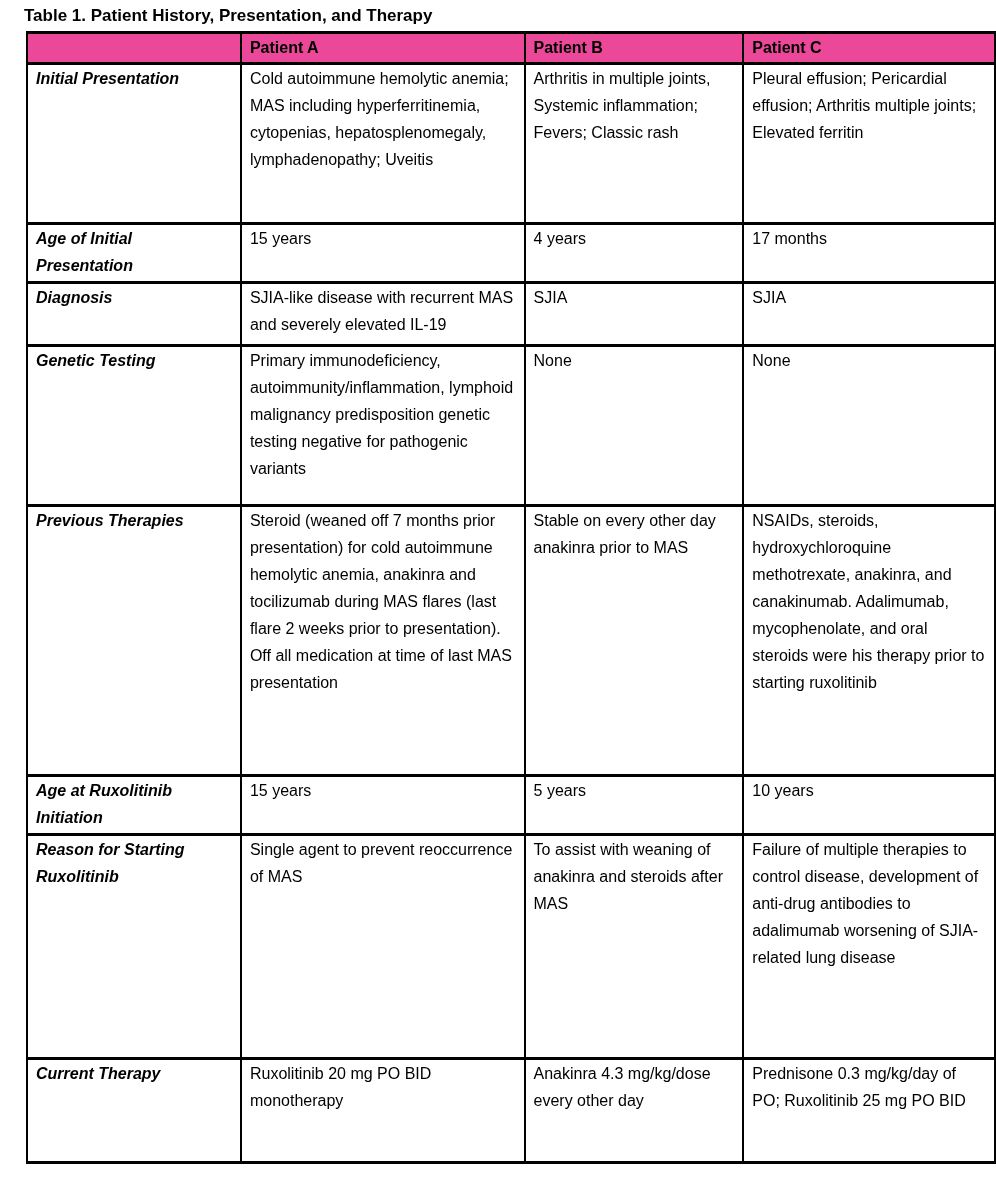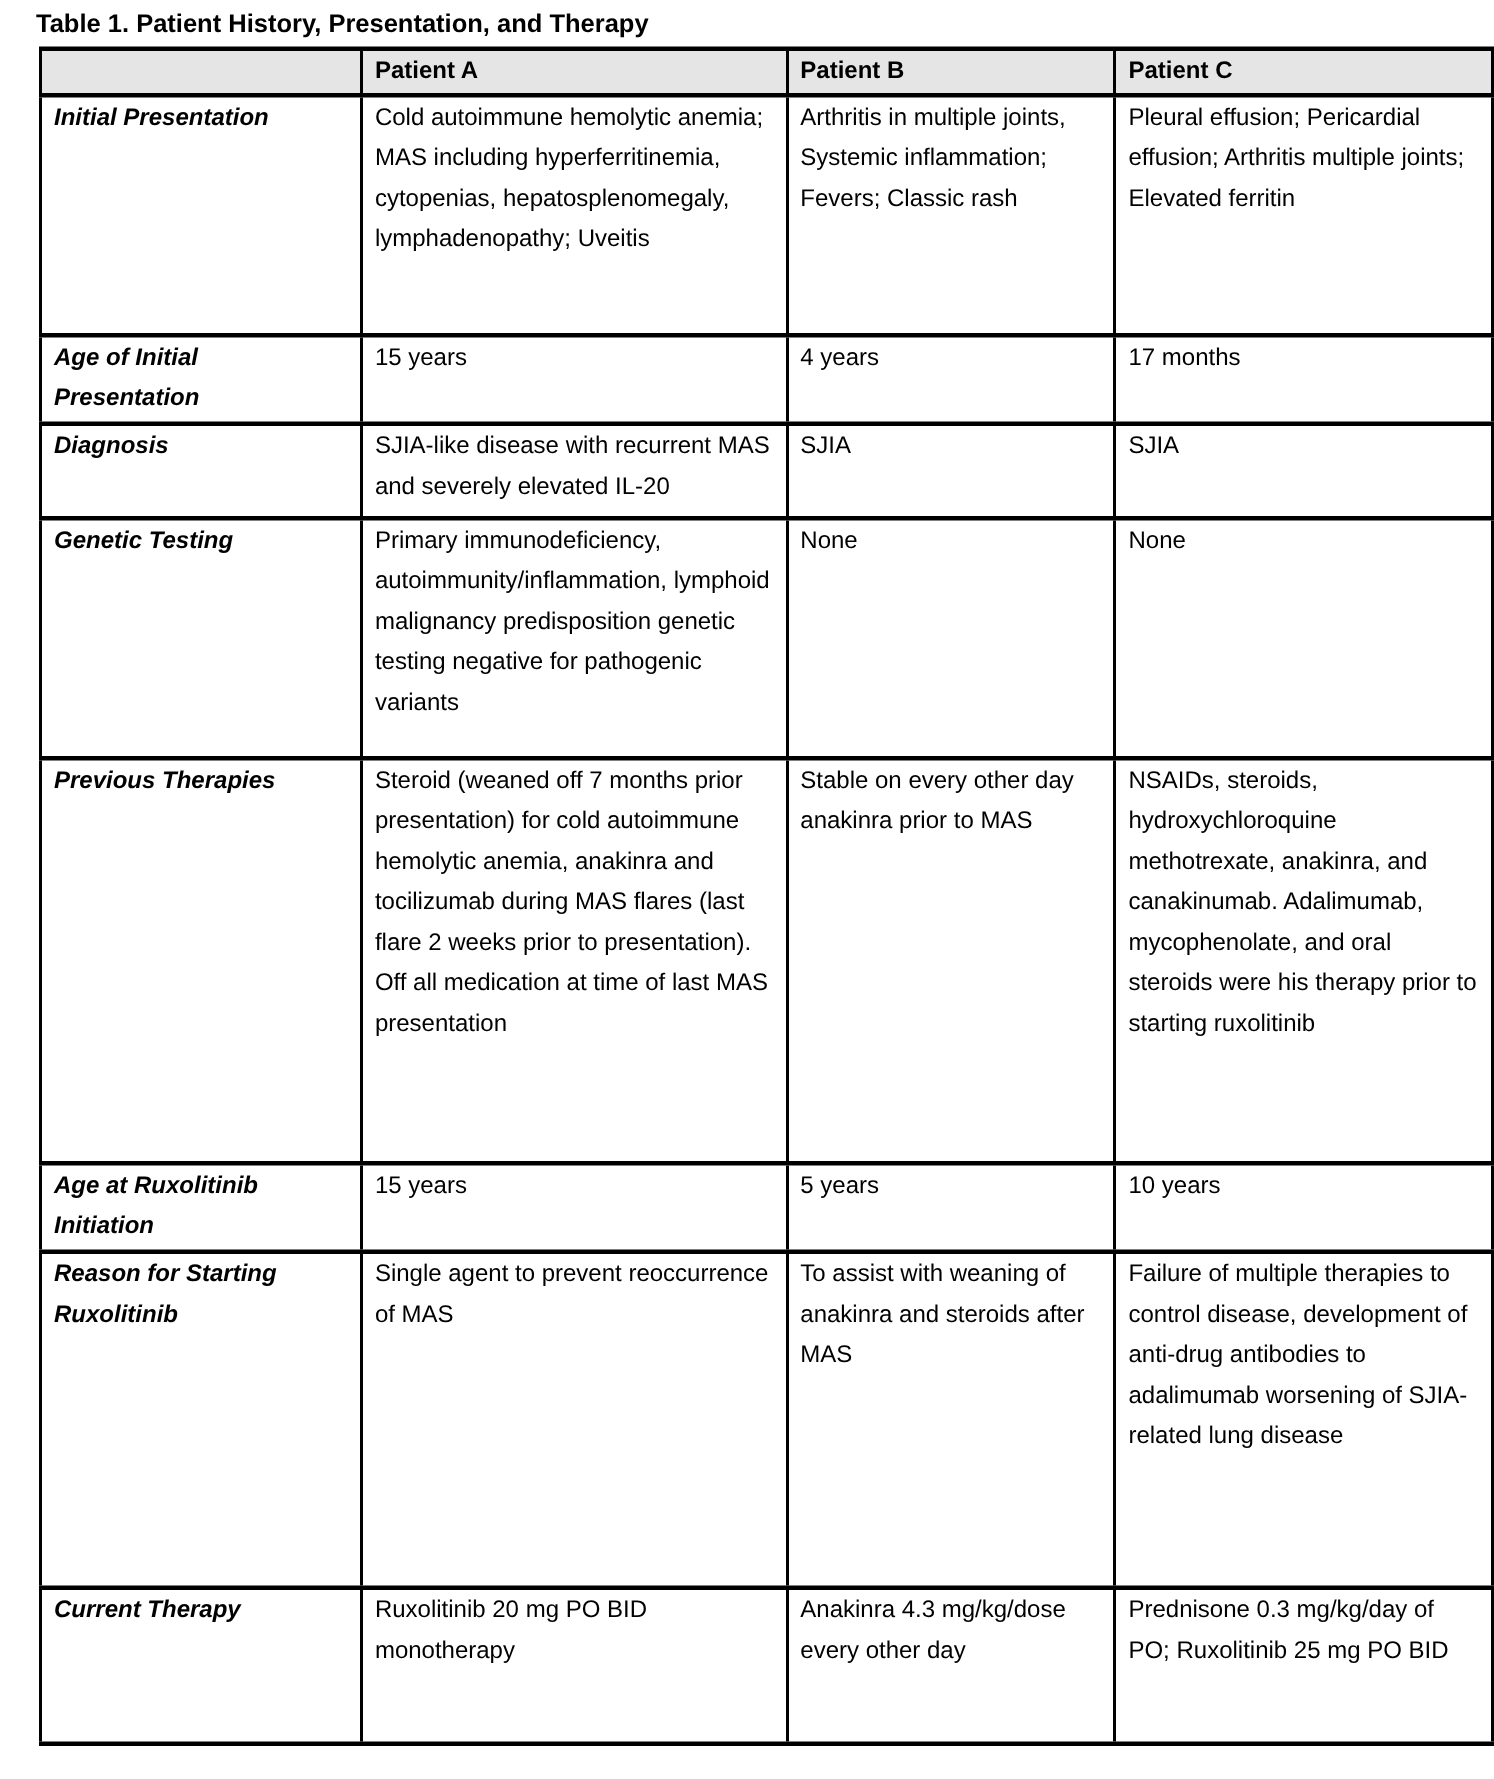--- a/index.html
+++ b/index.html
@@ -37,21 +37,21 @@
     border-bottom: 3px solid #000;
     vertical-align: top;
     text-align: left;
     padding: 0px 8px 2px 8px;
     font-size: 16px;
     line-height: 27px;
     font-weight: 400;
     word-wrap: break-word;
   }
   table.patient-table thead th {
-    background: #e5e5e5;
+    background: #ec4899;
     font-weight: 700;
     height: 24px;
     line-height: 24px;
     padding-top: 2px;
     padding-bottom: 2px;
   }
   table.patient-table tbody th {
     font-weight: 700;
     font-style: italic;
   }
@@ -100,21 +100,21 @@
         <td>Pleural effusion; Pericardial effusion; Arthritis multiple joints; Elevated ferritin</td>
       </tr>
       <tr class="r-age-initial">
         <th>Age of Initial Presentation</th>
         <td>15 years</td>
         <td>4 years</td>
         <td>17 months</td>
       </tr>
       <tr class="r-diagnosis">
         <th>Diagnosis</th>
-        <td>SJIA-like disease with recurrent MAS and severely elevated IL-20</td>
+        <td>SJIA-like disease with recurrent MAS and severely elevated IL-19</td>
         <td>SJIA</td>
         <td>SJIA</td>
       </tr>
       <tr class="r-genetic">
         <th>Genetic Testing</th>
         <td>Primary immunodeficiency, autoimmunity/inflammation, lymphoid malignancy predisposition genetic testing negative for pathogenic variants</td>
         <td>None</td>
         <td>None</td>
       </tr>
       <tr class="r-previous">

